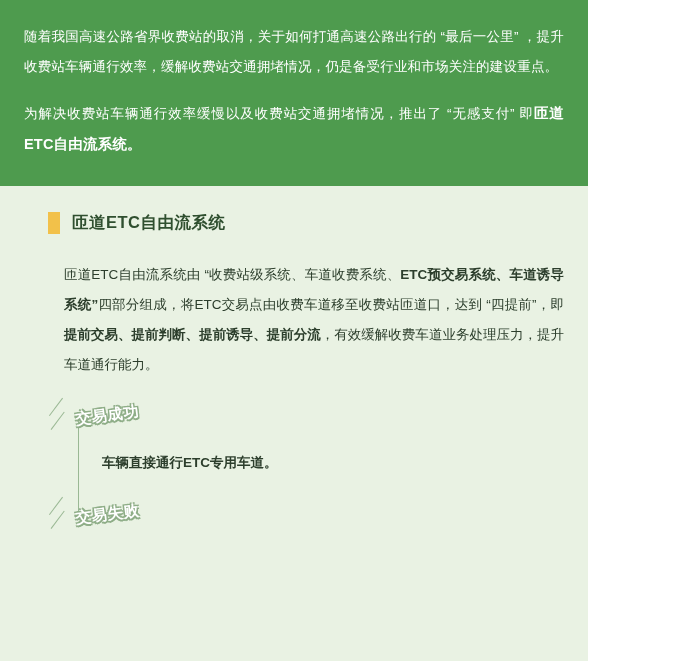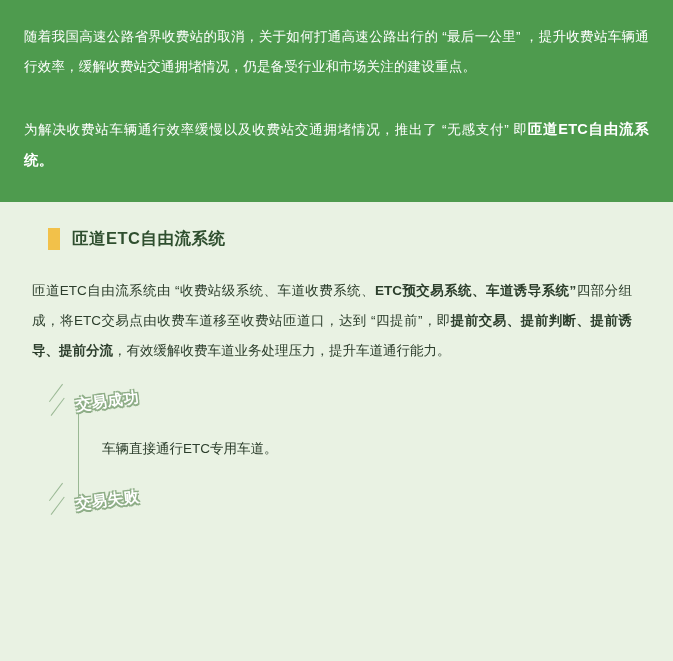--- a/index.html
+++ b/index.html
@@ -8,40 +8,40 @@
   }
   body {
     width: 673px;
     height: 661px;
     background: #ffffff;
     font-family: "Liberation Sans", sans-serif;
     overflow: hidden;
   }
   .page {
     position: relative;
-    width: 673px;
+    width: 588px;
     height: 661px;
   }
 
   
   .hero {
     background: #4e9b4e;
     color: #ffffff;
     padding: 22px 24px 26px 24px;
     box-sizing: border-box;
   }
   .hero p {
     margin: 0;
     font-size: 13.5px;
     line-height: 30px;
     letter-spacing: 0.2px;
     text-align: justify;
   }
   .hero p.second {
-    margin-top: 32px;
+    margin-top: 16px;
   }
   .hero .bold {
     font-weight: bold;
     font-size: 14.5px;
   }
 
   
   .body-block {
     background: #e9f2e3;
     padding: 26px 24px 20px 24px;
@@ -62,21 +62,21 @@
     flex: 0 0 auto;
   }
   .title-text {
     font-size: 16.5px;
     font-weight: bold;
     color: #2f4f2f;
     letter-spacing: 0.5px;
   }
 
   .para {
-    margin: 0 0 24px 8px;
+    margin: 0 0 24px 40px;
     font-size: 13.5px;
     line-height: 30px;
     color: #2c3e2c;
     text-align: justify;
     max-width: 600px;
   }
   .para .b {
     font-weight: bold;
   }
 
@@ -138,21 +138,21 @@
   }
   .tl-dash::after {
     left: 2px;
     top: 14px;
     transform: rotate(-46deg);
     transform-origin: left center;
   }
   .tl-desc {
     margin: 22px 0 0 40px;
     font-size: 13.5px;
-    font-weight: normal;
+    font-weight: bold;
     color: #2c3e2c;
     line-height: 24px;
   }
 </style>
 </head>
 <body>
 
 <div class="page">
 
   <div class="hero">

